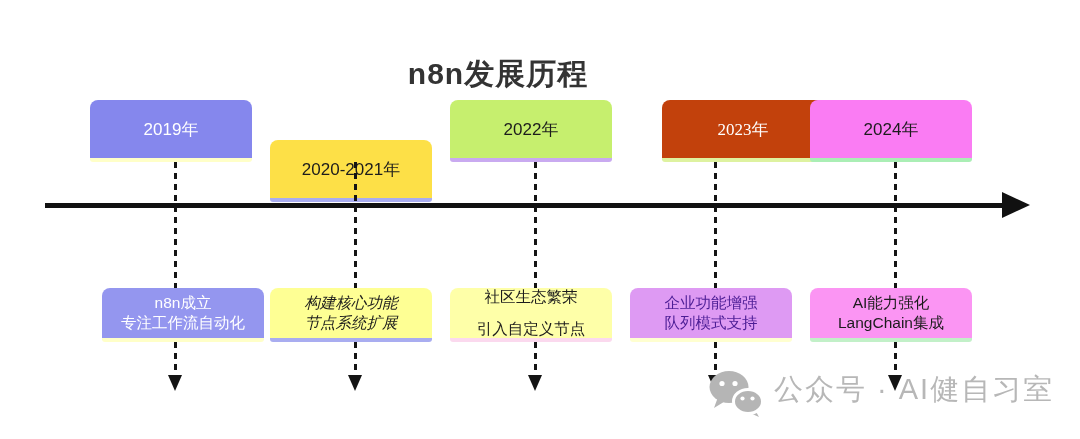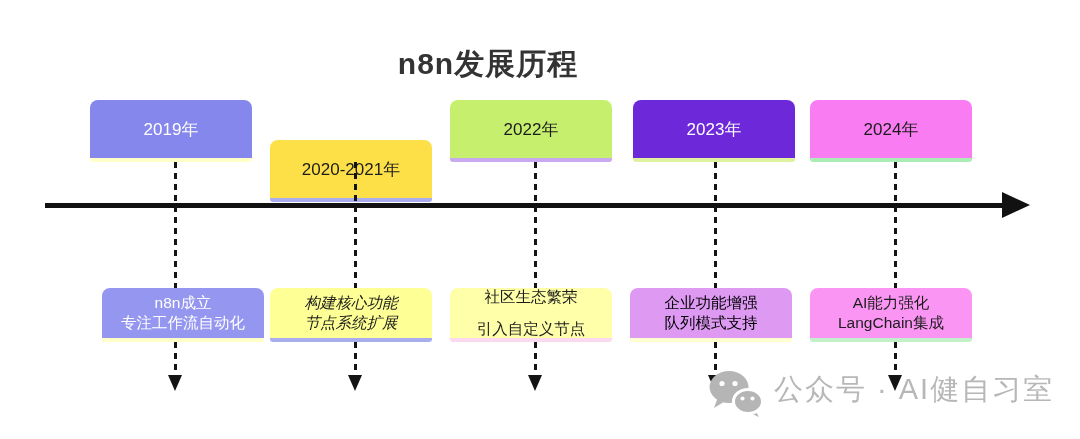--- a/index.html
+++ b/index.html
@@ -1,20 +1,20 @@
 <!DOCTYPE html>
 <html><head>
 <meta charset="utf-8">
 <style>
   html,body{margin:0;padding:0;background:#ffffff;}
   body{font-family:"Liberation Sans","DejaVu Sans",sans-serif;}
   .canvas{position:relative;width:1080px;height:439px;background:#ffffff;overflow:hidden;}
 
   .page-title{position:absolute;top:44px;left:0;width:976px;text-align:center;
-    font-size:30px;font-weight:700;color:#333333;letter-spacing:1px;margin:0;}
+    font-size:30px;font-weight:700;color:#333333;letter-spacing:1px;margin:10px;}
 
   .stage-box{position:absolute;width:162px;box-sizing:border-box;
     display:flex;flex-direction:column;align-items:center;justify-content:center;
     border-bottom:4px solid transparent;text-align:center;}
   .year-box{top:100px;height:62px;border-radius:8px 8px 3px 3px;font-size:17px;}
   .desc-box{top:288px;height:54px;border-radius:8px 8px 3px 3px;font-size:15.5px;line-height:20px;}
 
   .vdash{position:absolute;width:3px;
     background:repeating-linear-gradient(to bottom,#141414 0 6px,transparent 6px 11px);}
   .vdash.seg1{top:162px;height:126px;}
@@ -68,25 +68,25 @@
     <span>2022年</span>
   </div>
   <div class="vdash seg1" style="left:533.5px"></div>
   <div class="stage-box desc-box" style="left: 450px; background-color: rgb(254, 255, 168); color: rgb(28, 28, 28); border-bottom-color: rgb(251, 217, 238); gap: 12px;">
     <span>社区生态繁荣</span>
     <span>引入自定义节点</span>
   </div>
   <div class="vdash seg2" style="left:533.5px"></div>
   <div class="down-arrowhead" style="left:528px"></div>
 
-  <div class="stage-box year-box" style="left: 633px; background-color: #6d28d9; color: rgb(255, 255, 255); border-bottom-color: rgb(222, 242, 160);">
+  <div class="stage-box year-box" style="left: 662px; background-color: #c2410c; color: rgb(255, 255, 255); border-bottom-color: rgb(222, 242, 160); font-family: Liberation Serif, serif;">
     <span>2023年</span>
   </div>
   <div class="vdash seg1" style="left:713.5px"></div>
-  <div class="stage-box desc-box" style="left: 630px; background-color: rgb(222, 154, 243); color: #000000; border-bottom-color: rgb(255, 255, 208); align-items: center;">
+  <div class="stage-box desc-box" style="left: 630px; background-color: rgb(222, 154, 243); color: #4c1d95; border-bottom-color: rgb(255, 255, 208); align-items: center;">
     <span>企业功能增强</span>
     <span>队列模式支持</span>
   </div>
   <div class="vdash seg2" style="left:713.5px"></div>
   <div class="down-arrowhead" style="left:708px"></div>
 
   <div class="stage-box year-box" style="left: 810px; background-color: rgb(250, 124, 243); color: rgb(28, 28, 28); border-bottom-color: rgb(170, 238, 181);">
     <span>2024年</span>
   </div>
   <div class="vdash seg1" style="left:893.5px"></div>

